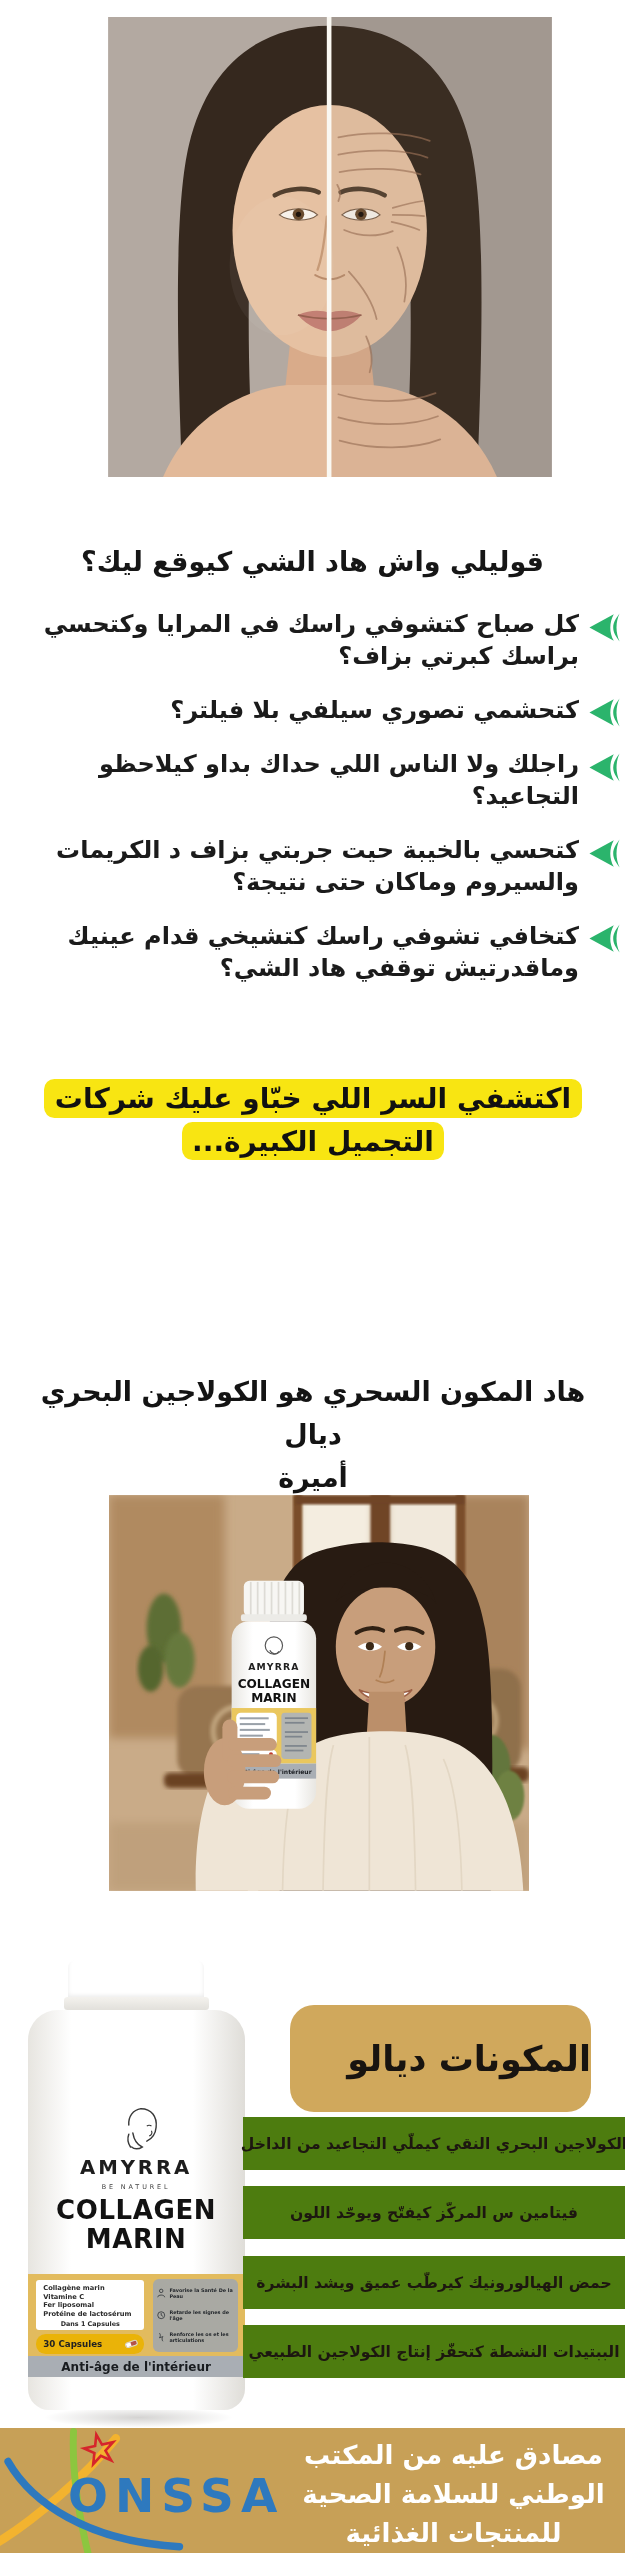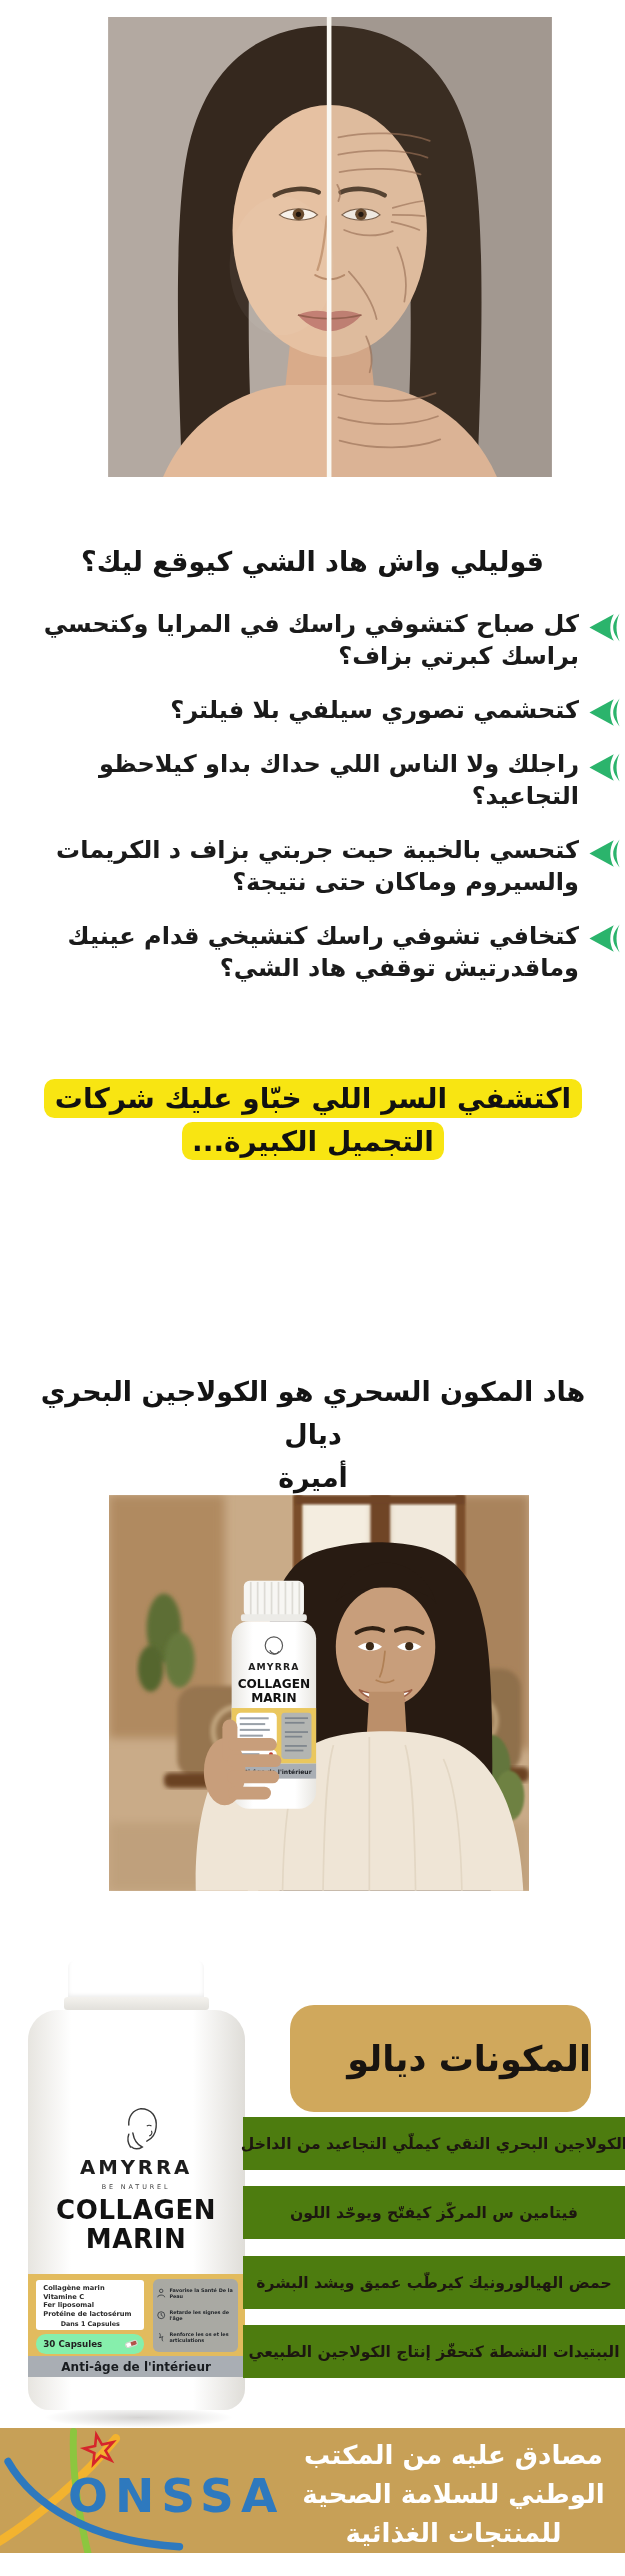--- a/index.html
+++ b/index.html
@@ -51,21 +51,21 @@
     font-size:19.7px;font-weight:700;letter-spacing:2.9px;color:#1d1d1d;}
   .lab-sub{position:absolute;left:0;top:173px;width:100%;text-align:center;
     font-size:6.4px;font-weight:400;letter-spacing:2.9px;color:#3c3c3c;}
   .lab-name{position:absolute;left:0;top:186px;width:100%;text-align:center;
     font-size:26px;font-weight:800;line-height:1.1;color:#121212;letter-spacing:0.6px;}
   .gold-band{position:absolute;left:0;top:264px;width:100%;height:82px;background:#E2BB5E;}
   .wbox1{position:absolute;left:8.7px;top:5.8px;width:108px;height:50px;border-radius:3px;background:#fff;
     padding:4px 7px;direction:ltr;}
   .wbox1 div{font-size:6.7px;font-weight:700;color:#2b2b2b;line-height:1.32;}
   .wbox1 .dose{margin-top:1.2px;font-size:6.4px;text-align:center;}
-  .wbox2{position:absolute;left:8.7px;top:60px;width:108px;height:19.7px;border-radius:9.8px;background:#86efac;
+  .wbox2{position:absolute;left:8.7px;top:60px;width:108px;height:19.7px;border-radius:9.8px;background:#eab308;
     display:flex;align-items:center;justify-content:space-between;padding:0 7px;}
   .wbox2 span{font-size:8.7px;font-weight:800;color:#222;}
   .pill{width:12.7px;height:6.4px;border-radius:3.5px;background:linear-gradient(90deg,#fff 0 50%,#b4524a 50%);
     border:0.6px solid #d8d6d1;transform:rotate(-18deg);}
   .gbox{position:absolute;left:125px;top:4.6px;width:85px;height:73px;border-radius:5.8px;
     background:rgba(160,166,173,.88);padding:3.5px 3.5px;display:flex;flex-direction:column;justify-content:space-around;}
   .grow{display:flex;align-items:center;gap:2.9px;}
   .grow svg{flex:0 0 10.4px;}
   .grow span{font-size:4.9px;font-weight:700;color:#24282d;line-height:1.25;}
   .gray-band{position:absolute;left:0;top:346px;width:100%;height:21px;background:#A9AEB4;

